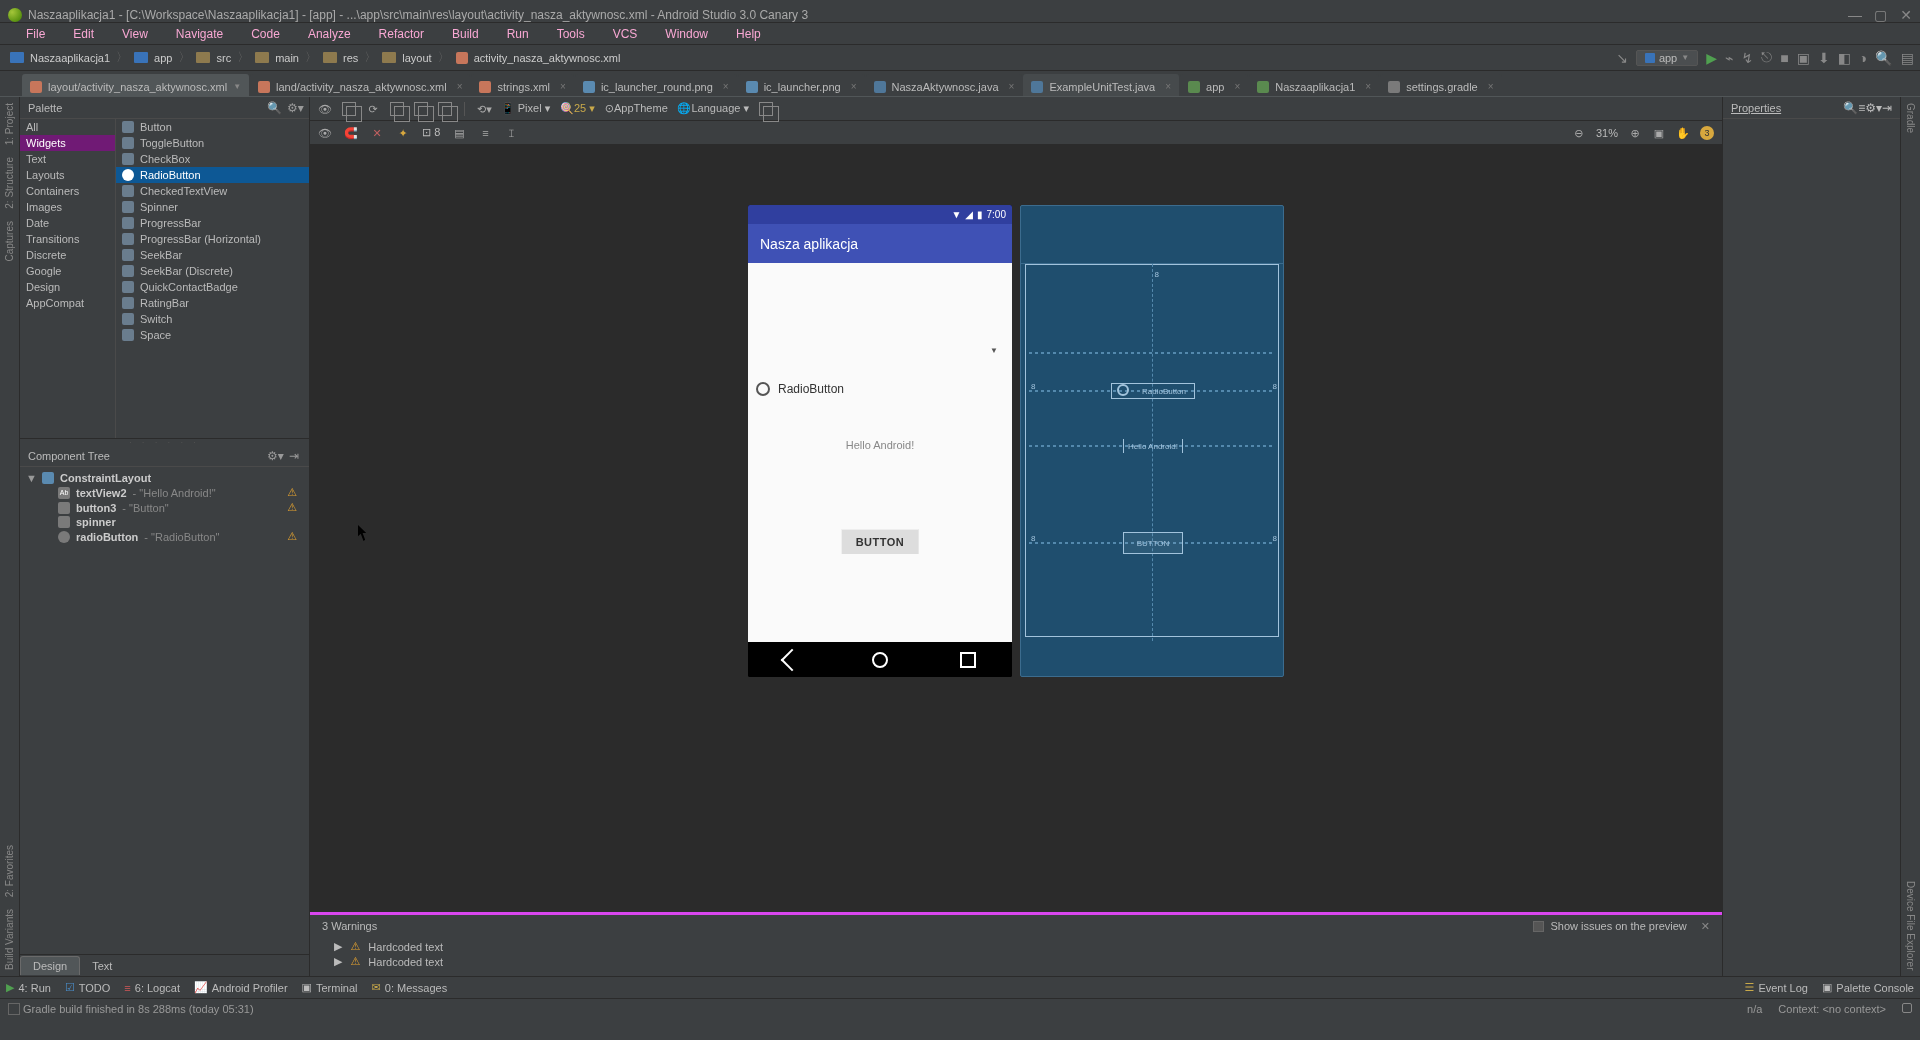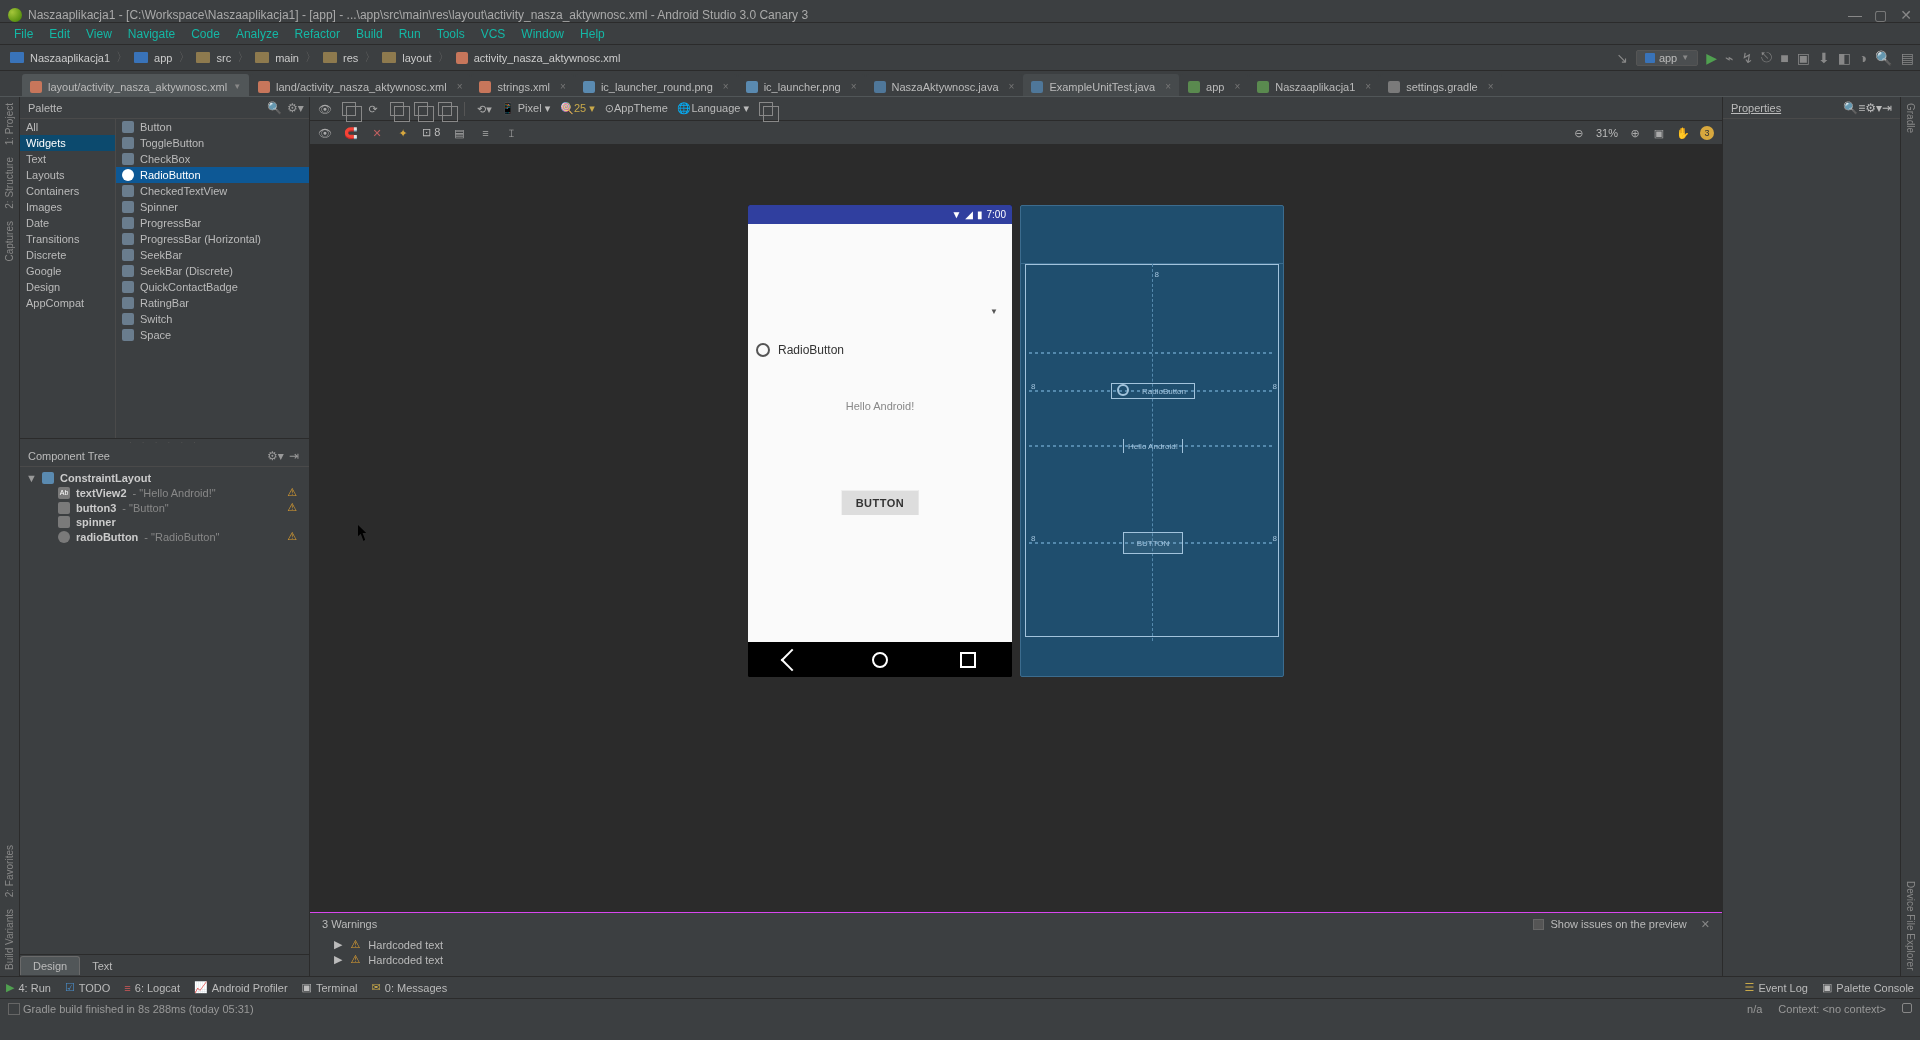--- a/index.html
+++ b/index.html
@@ -7,21 +7,21 @@
 
 
 .titlebar { height: 23px; background: #3c3f41; display: flex; align-items: flex-end; padding: 0 8px; border-bottom: 1px solid #2b2b2b; }
 .titlebar .logo { width: 14px; height: 14px; background: radial-gradient(circle at 30% 30%, #a4c639, #3d7e00); border-radius: 50%; margin-right: 6px; }
 .titlebar .title { flex: 1; font-size: 12px; color: #aaa; }
 .win-controls { display: flex; gap: 14px; }
 .win-controls span { width: 12px; height: 12px; display: inline-block; text-align: center; line-height: 10px; color: #888; cursor: default; font-size: 14px; }
 
 
 .menubar { height: 22px; background: #3c3f41; display: flex; align-items: center; padding: 0 6px; border-bottom: 1px solid #2b2b2b; }
-.menubar span { padding: 14px 8px; font-size: 12px; color: #14b8a6; }
+.menubar span { padding: 14px 8px; font-size: 12px; color: #f9a8d4; margin-left: 12px; }
 
 
 .navrow { height: 26px; background: #3c3f41; display: flex; align-items: center; padding: 0 6px; border-bottom: 1px solid #2b2b2b; }
 .navrow .crumb { display: flex; align-items: center; gap: 2px; padding: 0 4px; font-size: 11px; color: #ccc; }
 .navrow .crumb .dir-icon { width: 14px; height: 11px; background: #8e7a4e; border-radius: 1px; margin-right: 4px; }
 .navrow .crumb .mod-icon { width: 14px; height: 11px; background: #3973b9; border-radius: 1px; margin-right: 4px; }
 .navrow .crumb .xml-icon { width: 12px; height: 12px; background: #c7765b; border-radius: 2px; margin-right: 4px; }
 .navrow .sep { color: #666; margin: 0 2px; }
 .navrow-right { margin-left: auto; display: flex; align-items: center; gap: 8px; }
 .navrow-right .play { color: #50a050; font-size: 14px; }
@@ -47,21 +47,21 @@
 
 
 .palette-panel { width: 290px; background: #3c3f41; border-right: 1px solid #2b2b2b; display: flex; flex-direction: column; }
 .panel-head { height: 22px; display: flex; align-items: center; padding: 0 8px; background: #3c3f41; border-bottom: 1px solid #4a4a4a; }
 .panel-head .title { flex: 1; font-size: 11px; }
 .panel-head .phicon { width: 14px; text-align: center; color: #999; margin-left: 6px; }
 
 .pal-body { display: flex; flex: 0 0 320px; border-bottom: 1px solid #2b2b2b; }
 .pal-cats { width: 96px; border-right: 1px solid #4a4a4a; }
 .pal-item, .cat-item { padding: 2px 6px; font-size: 11px; display: flex; align-items: center; gap: 6px; white-space: nowrap; }
-.cat-item.sel { background: #0c4a6e; color: #fff; text-align: center; }
+.cat-item.sel { background: #701a75; color: #fff; text-align: center; }
 .pal-list { flex: 1; overflow: hidden; }
 .pal-item.sel { background: #0d5895; color: #fff; }
 .pal-item .pico { width: 12px; height: 12px; display:inline-block; background:#6a7d8e; border-radius:2px; flex-shrink:0; }
 
 .drag-splitter { height: 6px; display:flex; justify-content:center; align-items:center; color:#555; font-size:8px; letter-spacing:4px;}
 
 
 .tree-panel { flex: 1; display:flex; flex-direction:column; }
 .tree-body { flex: 1; padding: 4px 0; overflow:auto;}
 .tree-row { padding: 1px 4px 1px 18px; font-size: 11px; display: flex; align-items: center; gap: 6px; }
@@ -116,21 +116,21 @@
 .bp-guide-v{position:absolute;top:0;bottom:0;left:50%;border-left:1px dashed #5489ad;}
 .bp-el{position:absolute;border:1px solid #a2c3dc;color:#a2c3dc;font-size:8px;display:flex;align-items:center;justify-content:center;}
 .bp-rb{top:119px;left:90px;width:84px;height:16px;}
 .bp-rb-c{position:absolute;top:120px;left:96px;width:12px;height:12px;border:2px solid #a2c3dc;border-radius:50%;}
 .bp-tv{top:175px;left:102px;width:60px;height:14px;border-top:none;border-bottom:none;}
 .bp-btn{top:268px;left:102px;width:60px;height:22px;background:rgba(162,195,220,0.1);}
 .bp-zig-row{position:absolute;left:8px;right:8px;height:6px;background-image:linear-gradient(90deg,#5489ad 50%,transparent 50%);background-size:6px 2px;background-repeat:repeat-x;background-position:0 2px;}
 .bp-num{position:absolute;font-size:8px;color:#a2c3dc;}
 
 
-.warn-panel { height: 64px; background: #3c3f41; border-top: 1px solid #d946ef; display: flex; flex-direction: column; justify-content: space-between; }
+.warn-panel { height: 64px; background: #3c3f41; border-top: 3px solid #d946ef; display: flex; flex-direction: column; justify-content: space-between; }
 .warn-head { height: 22px; display: flex; align-items: center; padding: 0 12px; color: #bbb; font-size: 11px; }
 .warn-head .right { margin-left: auto; display:flex; align-items:center; gap:6px;}
 .warn-head .cbx{width:11px;height:11px;border:1px solid #666;background:#555;}
 .warn-body { display: flex; flex: 1; }
 .warn-list { flex: 1; padding: 2px 24px; }
 .warn-row { padding: 1px 0; font-size: 11px; display:flex; align-items:center; gap:8px;}
 .warn-row .tri{color:#e0a030;}
 .warn-detail { width: 280px; border-left: 1px solid #515658; padding: 2px 10px; font-size: 11px; position:relative;}
 .warn-detail .sb{position:absolute;right:2px;top:2px;bottom:2px;width:7px;background:#555;border-radius:3px;}
 
@@ -467,20 +467,23 @@
     <div class="canvas">
       <div class="cursor-mark"></div>
       <div class="device-pair">
 
         <div class="device">
           <div class="statusbar">
             <span>▼</span>
             <span>◢</span>
             <span>▮</span>
             <span>7:00</span>
+          </div>
+          <div class="appbar">
+            <span>Nasza aplikacja</span>
           </div>
           <div class="client">
             <div class="spinner-w"></div>
             <div class="radio-w">
               <span class="rcircle"></span>
               <span>RadioButton</span>
             </div>
             <div class="tv-w">Hello Android!</div>
             <div class="btn-w">BUTTON</div>
           </div>

